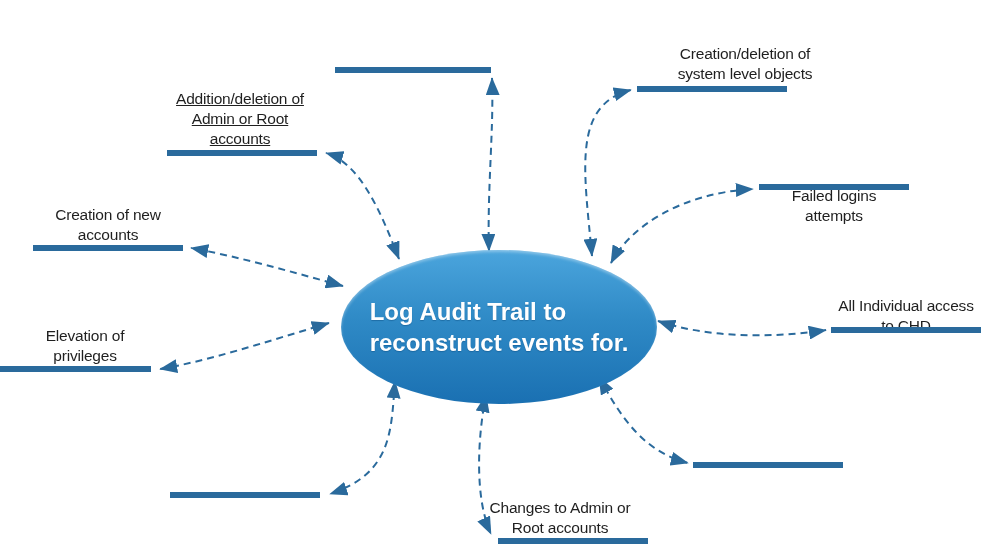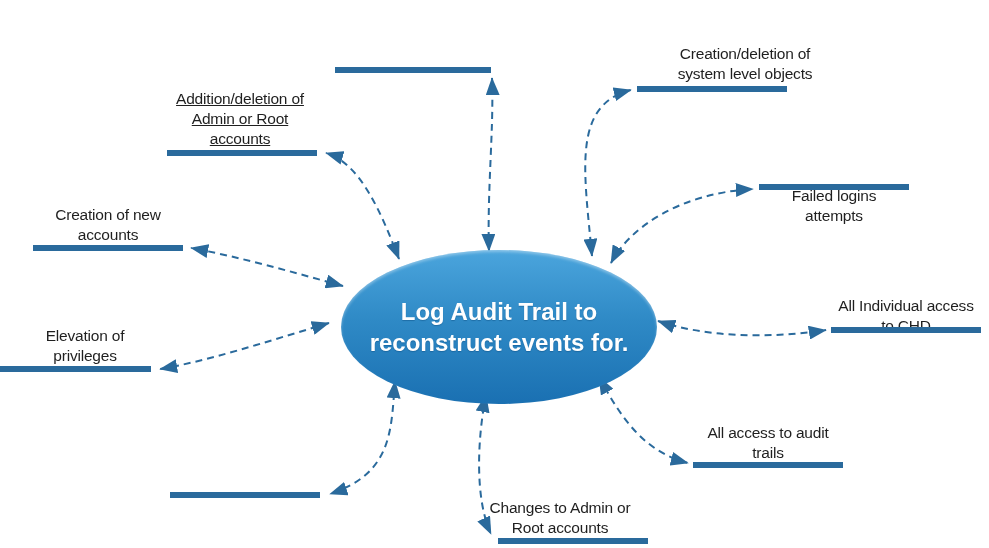--- a/index.html
+++ b/index.html
@@ -31,21 +31,20 @@
     border-radius:50%;
     background:linear-gradient(to bottom,#4ba5dd 0%,#2f8ac6 45%,#1a70b2 100%);
     display:flex;align-items:center;justify-content:center;
     box-shadow:inset 0 2px 3px rgba(255,255,255,0.35);
   }
   #center-title{
     color:#ffffff;
     font-size:24px;
     font-weight:bold;
     line-height:31px;
-    text-align:center;
     white-space:pre-line;
     padding:0 14px;
     text-shadow:0 1px 1px rgba(0,60,110,0.35);
   }
 </style>
 </head>
 <body>
 
 <div id="stage">
 
@@ -84,22 +83,20 @@
   <div class="node-bar" style="left:637px;top:86px;width:150px;"></div>
 
   <div class="node-label" style="left:756px;top:146px;width:156px;margin-top:40px;">Failed logins
 attempts</div>
   <div class="node-bar" style="left:759px;top:184px;width:150px;"></div>
 
   <div class="node-label" style="left:826px;top:296px;width:160px;">All Individual access
 to CHD</div>
   <div class="node-bar" style="left:831px;top:327px;width:150px;"></div>
 
-  <div class="node-label" style="left:690px;top:423px;width:156px;">All access to audit
-trails</div>
   <div class="node-bar" style="left:693px;top:462px;width:150px;"></div>
 
   <div class="node-label" style="left:479px;top:498px;width:162px;">Changes to Admin or
 Root accounts</div>
   <div class="node-bar" style="left:498px;top:538px;width:150px;"></div>
 
   <div class="node-bar" style="left:170px;top:492px;width:150px;"></div>
 
   <div class="node-label" style="left:8px;top:326px;width:154px;">Elevation of
 privileges</div>

